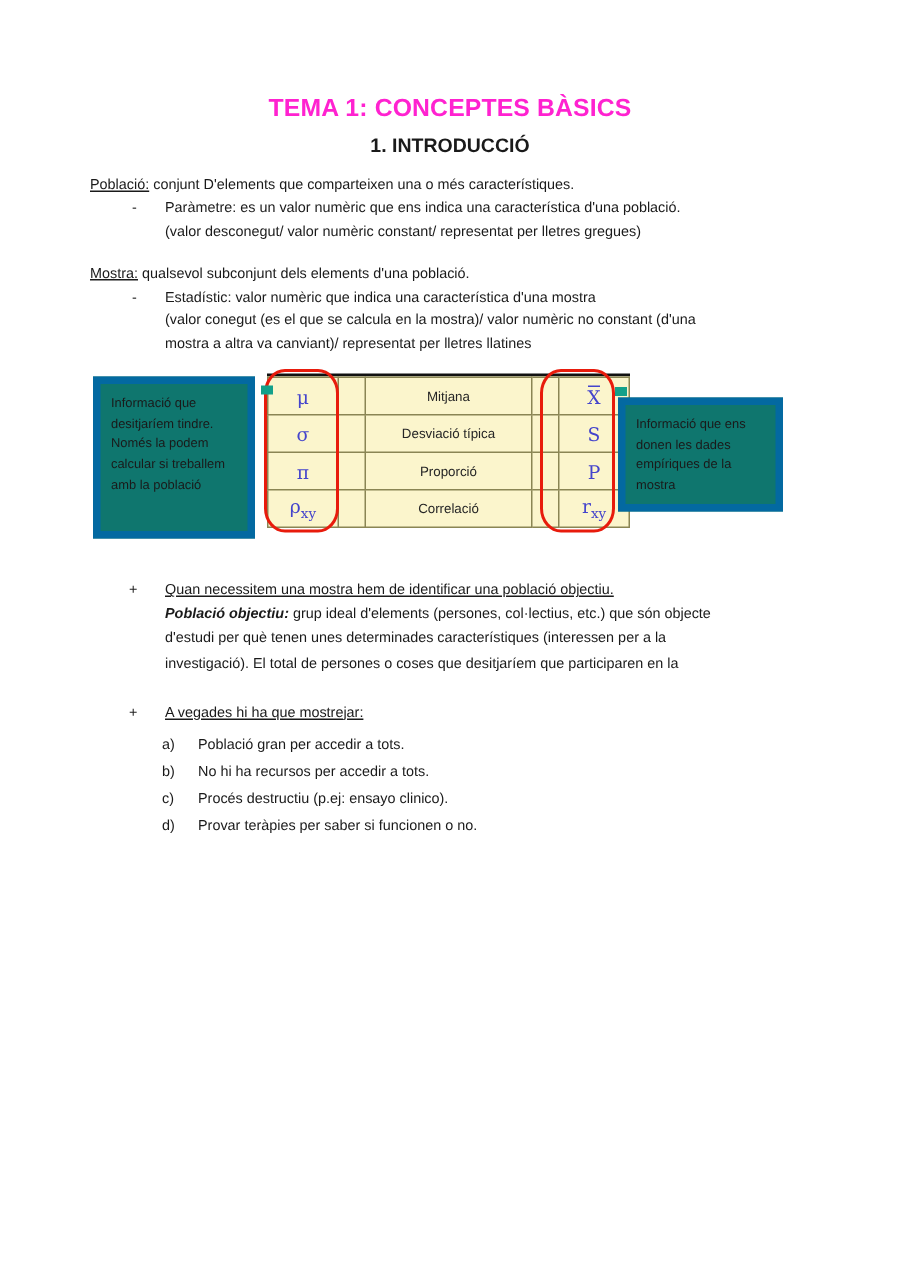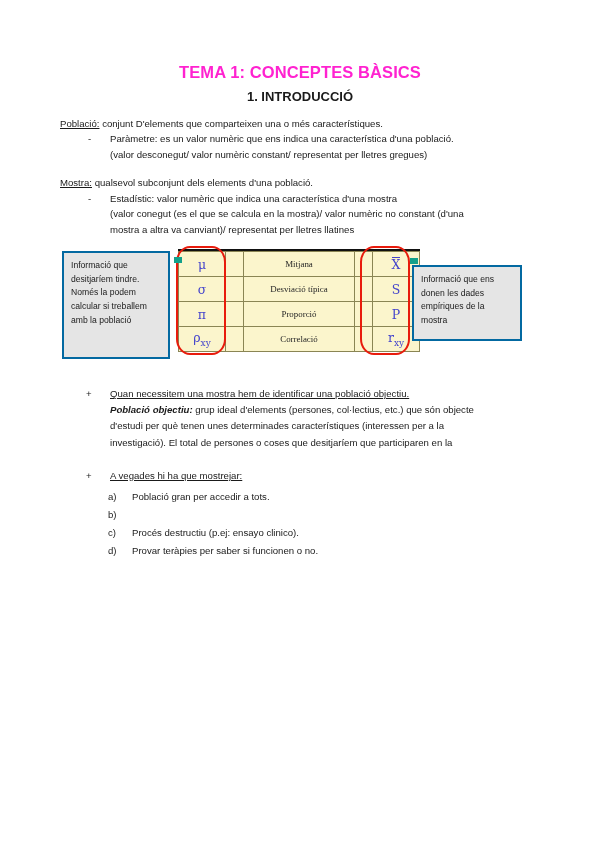--- a/index.html
+++ b/index.html
@@ -104,22 +104,22 @@
   
   .figure-wrap {
     position: relative;
     height: 120px;
     margin-top: 12px;
   }
 
   
   .note-box {
     position: absolute;
-    border: 2px solid #0369a1;
-    background: #e5e5e5;
+    border: 5px solid #0369a1;
+    background: #0f766e;
     font-size: 8.6px;
     line-height: 1.58;
     color: #1a1a1a;
     padding: 6px 7px;
     box-sizing: border-box;
   }
   .note-left {
     left: 2px;
     top: 2px;
     width: 108px;
@@ -162,21 +162,21 @@
     color: #4444cc;
     font-family: "DejaVu Serif", serif;
   }
   td.col-spacer {
     width: 16px;
   }
   td.col-name {
     width: 106px;
     font-size: 8.9px;
     color: #262626;
-    font-family: Liberation Serif, serif;
+    font-family: Liberation Sans, sans-serif;
   }
   .sub { font-size: 0.72em; vertical-align: sub; }
   .ovl {
     border-top: 1.3px solid #4444cc;
     padding-top: 0px;
     display: inline-block;
     line-height: 1.05;
   }
 
   
@@ -313,20 +313,21 @@
       <span class="plus-body u-line">A vegades hi ha que mostrejar:</span>
     </div>
 
     <ul class="alpha-list">
       <li>
         <span class="alpha-marker">a)</span>
         <span>Població gran per accedir a tots.</span>
       </li>
       <li>
         <span class="alpha-marker">b)</span>
+        <span>No hi ha recursos per accedir a tots.</span>
       </li>
       <li>
         <span class="alpha-marker">c)</span>
         <span>Procés destructiu (p.ej: ensayo clinico).</span>
       </li>
       <li>
         <span class="alpha-marker">d)</span>
         <span>Provar teràpies per saber si funcionen o no.</span>
       </li>
     </ul>

